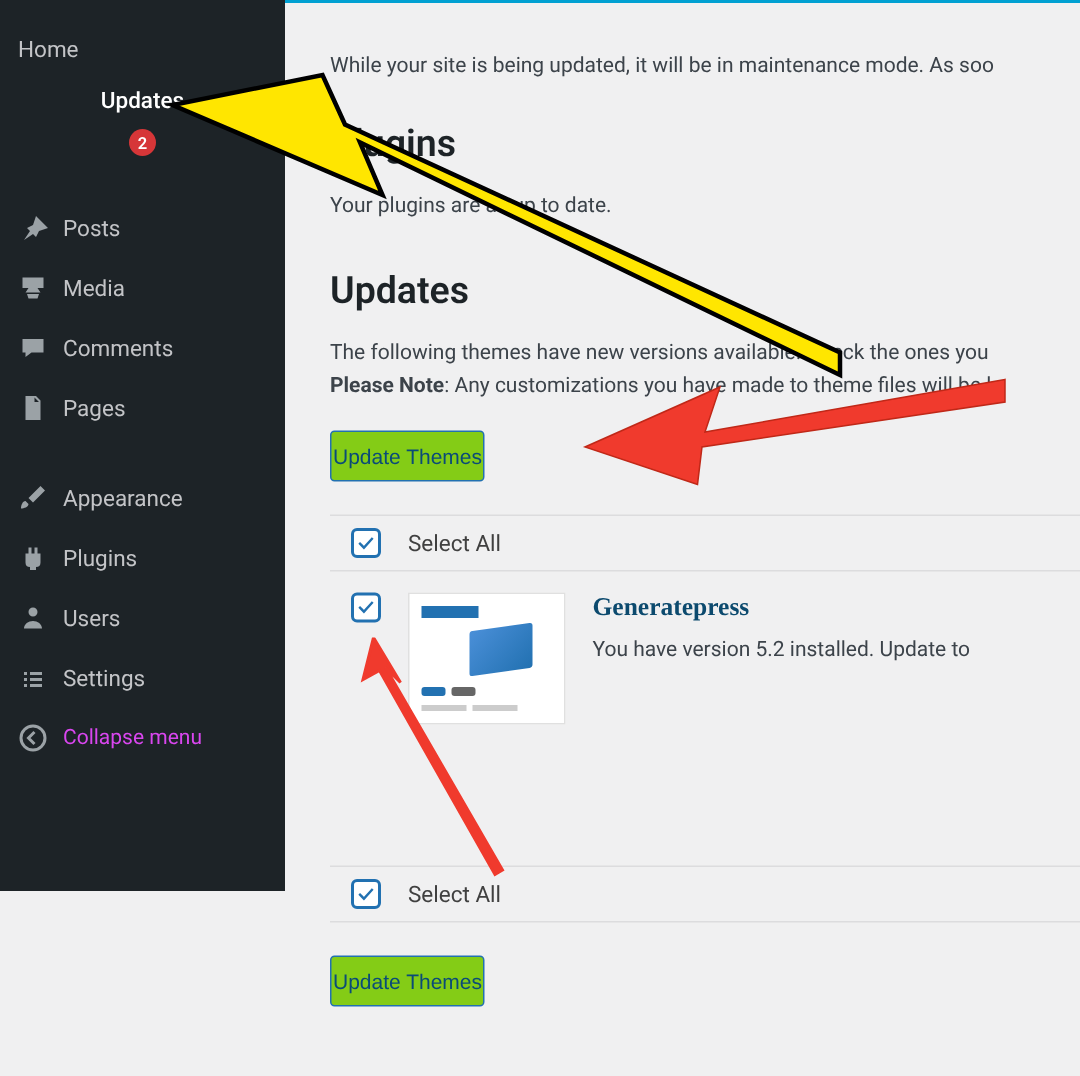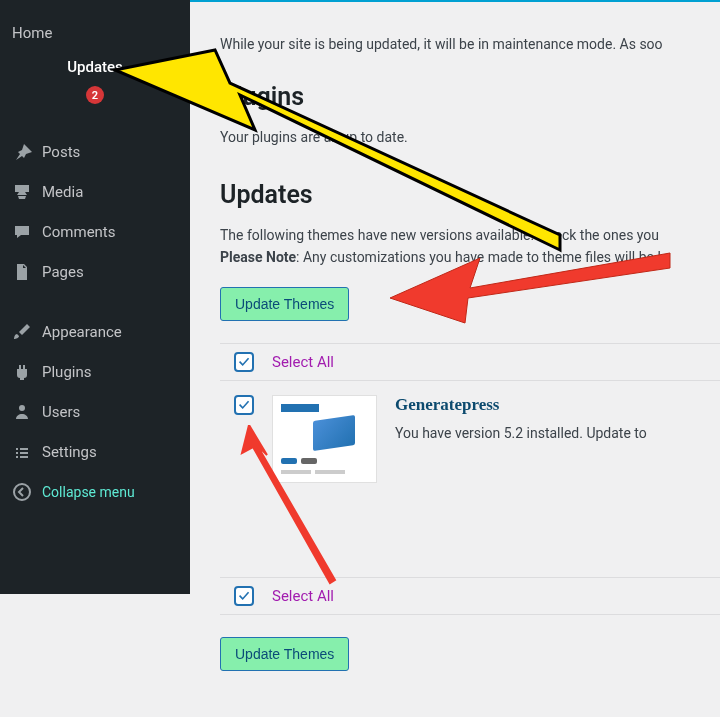--- a/index.html
+++ b/index.html
@@ -72,21 +72,21 @@
       color: rgba(240,246,252,.6);
       flex-shrink: 0;
     }
     .separator {
       height: 20px;
     }
     .collapse-item {
       display: flex;
       align-items: center;
       padding: 10px 12px;
-      color: #5eead4;
+      color: #d946ef;
       font-size: 14px;
       cursor: pointer;
       gap: 10px;
       margin-top: 0;
     }
     .content {
       position: absolute;
       left: 190px;
       top: 16px;
       width: 542px;
@@ -107,26 +107,26 @@
     }
     .section-text {
       font-size: 14px;
       color: #3c434a;
       margin-bottom: 6px;
     }
     .note-label {
       font-weight: 700;
     }
     .update-button {
-      background: #86efac;
+      background: #84cc16;
       border: 1px solid #2271b1;
       border-radius: 3px;
       color: #0a4b78;
       font-size: 14px;
-      padding: 8px 14px;
+      padding: 8px 1px;
       cursor: pointer;
       margin-top: 16px;
       margin-bottom: 22px;
     }
     .themes-section {
       margin-top: 5px;
     }
     .select-row {
       display: flex;
       align-items: center;
@@ -151,21 +151,21 @@
       justify-content: center;
       color: #2271b1;
       font-size: 15px;
       font-weight: bold;
       cursor: pointer;
       background: #fff;
       flex-shrink: 0;
     }
     .select-label {
       font-size: 15px;
-      color: #a21caf;
+      color: #404040;
     }
     .theme-thumb {
       width: 105px;
       height: 88px;
       background: #fff;
       border: 1px solid #e0e0e0;
       position: relative;
       flex-shrink: 0;
     }
     .theme-thumb-top {

